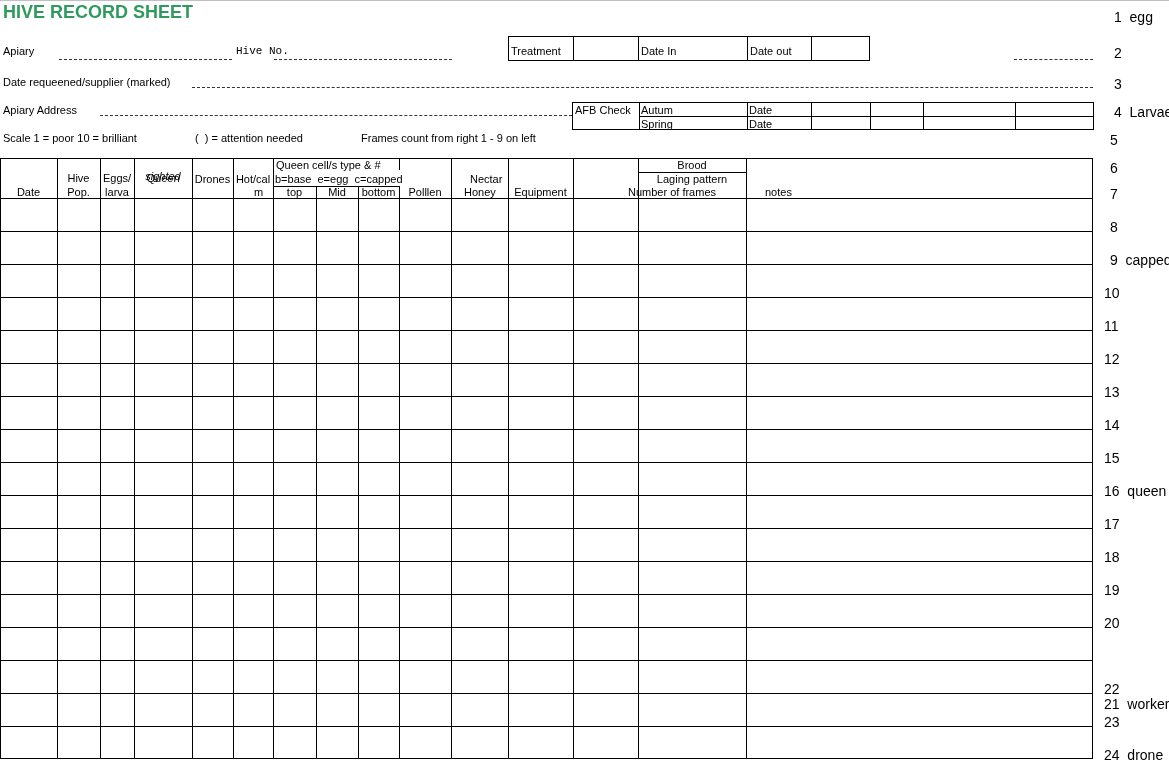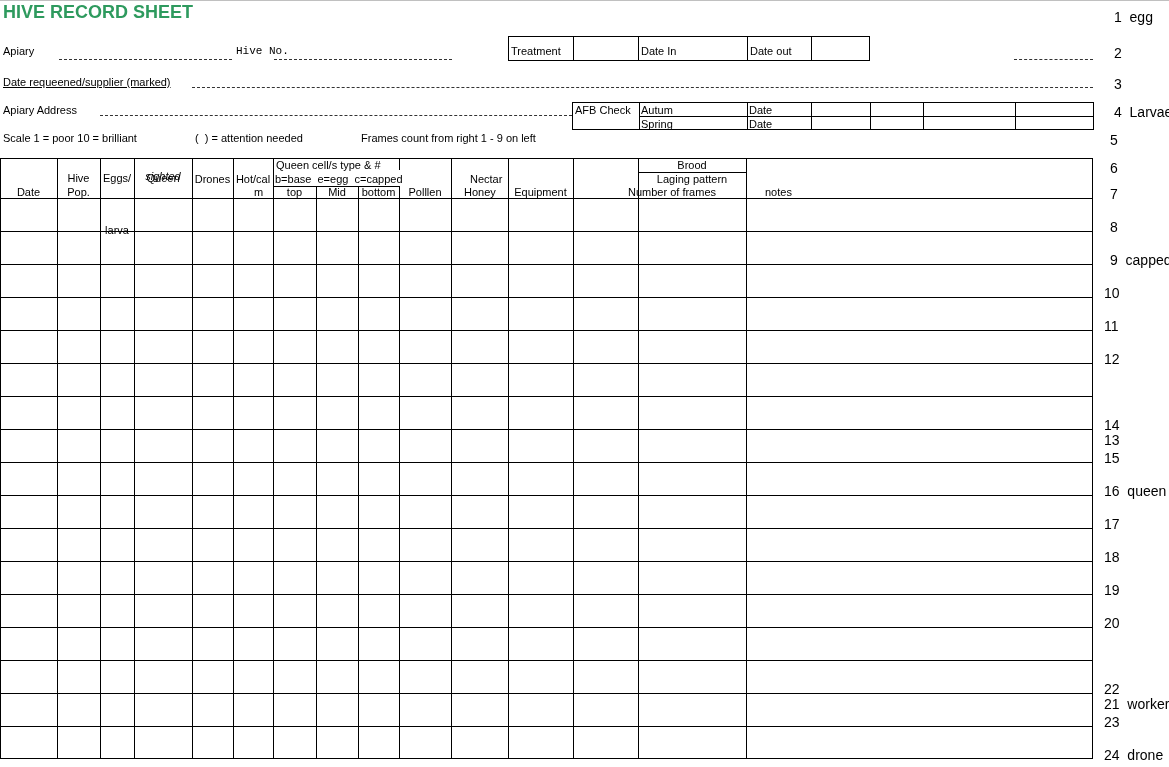--- a/index.html
+++ b/index.html
@@ -39,21 +39,21 @@
   <div class="vline" style="left:238px;top:0;height:23px;"></div>
   <div class="vline" style="left:302px;top:0;height:23px;"></div>
   <div class="cell-txt" style="left:2px;top:8px;">Treatment</div>
   <div class="cell-txt" style="left:66px;top:0;width:62px;height:23px;"></div>
   <div class="cell-txt" style="left:132px;top:8px;">Date In</div>
   <div class="cell-txt" style="left:241px;top:8px;">Date out</div>
   <div class="cell-txt" style="left:304px;top:0;width:56px;height:23px;"></div>
 </div>
 <div class="dotline" style="left:1014px;top:59px;width:79px;"></div>
 
-<div class="abs lbl" style="left:3px;top:76px;text-decoration:underline;">Date requeened/supplier (marked)</div>
+<div class="abs lbl" style="left:3px;top:76px;">Date requeened/supplier (marked)</div>
 <div class="dotline" style="left:192px;top:87px;width:901px;"></div>
 
 <div class="abs lbl" style="left:3px;top:104px;">Apiary Address</div>
 <div class="dotline" style="left:100px;top:115px;width:472px;"></div>
 
 <div class="box" style="left:572px;top:102px;width:522px;height:28px;">
   <div class="hline" style="left:66px;top:13px;width:454px;"></div>
   <div class="vline" style="left:66px;top:0;height:27px;"></div>
   <div class="vline" style="left:174px;top:0;height:27px;"></div>
   <div class="vline" style="left:238px;top:0;height:27px;"></div>
@@ -112,21 +112,21 @@
   <div class="gline-h" style="top:469px;"></div>
   <div class="gline-h" style="top:502px;"></div>
   <div class="gline-h" style="top:535px;"></div>
   <div class="gline-h" style="top:568px;"></div>
   <div class="gline-h" style="top:600px;"></div>
 
   <div class="cell-txt c" style="left:0;width:57px;top:28px;">Date</div>
   <div class="cell-txt c" style="left:57px;width:43px;top:14px;">Hive</div>
   <div class="cell-txt c" style="left:57px;width:43px;top:28px;">Pop.</div>
   <div class="cell-txt c" style="left:100px;width:34px;top:14px;">Eggs/</div>
-  <div class="cell-txt c" style="left:100px;width:34px;top:28px;margin-top:38px;">larva</div>
+  <div class="cell-txt c" style="left:100px;width:34px;top:28px;">larva</div>
   <div class="cell-txt c" style="left:134px;width:58px;top:14px;">Queen</div>
   <div class="cell-txt c" style="left:134px;width:58px;top:12px;font-style:italic;">sighted</div>
   <div class="cell-txt c" style="left:192px;width:41px;top:15px;">Drones</div>
   <div class="cell-txt c" style="left:233px;width:40px;top:15px;">Hot/cal</div>
   <div class="cell-txt" style="left:254px;top:28px;">m</div>
   <div class="cell-txt" style="left:276px;top:1px;">Queen cell/s type &amp; #</div>
   <div class="cell-txt" style="left:275px;top:15px;white-space:pre;">b=base  e=egg  c=capped</div>
   <div class="cell-txt c" style="left:273px;width:43px;top:28px;">top</div>
   <div class="cell-txt c" style="left:316px;width:42px;top:28px;">Mid</div>
   <div class="cell-txt c" style="left:358px;width:41px;top:28px;">bottom</div>
@@ -164,21 +164,21 @@
 <div class="rnum" style="left:1114px;top:76px;"><span>3</span></div>
 <div class="rnum" style="left:1114px;top:104px;"><span>4</span>&nbsp;&nbsp;<span>Larvae</span></div>
 <div class="rnum" style="left:1110px;top:132px;"><span>5</span></div>
 <div class="rnum" style="left:1110px;top:160px;"><span>6</span></div>
 <div class="rnum" style="left:1110px;top:186px;"><span>7</span></div>
 <div class="rnum" style="left:1110px;top:219px;"><span>8</span></div>
 <div class="rnum" style="left:1110px;top:252px;"><span>9</span>&nbsp;&nbsp;<span>capped</span></div>
 <div class="rnum" style="left:1104px;top:285px;"><span>10</span></div>
 <div class="rnum" style="left:1104px;top:318px;"><span>11</span></div>
 <div class="rnum" style="left:1104px;top:351px;"><span>12</span></div>
-<div class="rnum" style="left:1104px;top:384px;margin-top:48px;"><span>13</span></div>
+<div class="rnum" style="left:1104px;top:384px;"><span>13</span></div>
 <div class="rnum" style="left:1104px;top:417px;"><span>14</span></div>
 <div class="rnum" style="left:1104px;top:450px;"><span>15</span></div>
 <div class="rnum" style="left:1104px;top:483px;"><span>16</span>&nbsp;&nbsp;<span>queen</span></div>
 <div class="rnum" style="left:1104px;top:516px;"><span>17</span></div>
 <div class="rnum" style="left:1104px;top:549px;"><span>18</span></div>
 <div class="rnum" style="left:1104px;top:582px;"><span>19</span></div>
 <div class="rnum" style="left:1104px;top:615px;"><span>20</span></div>
 <div class="rnum" style="left:1104px;top:648px;margin-top:48px;"><span>21</span>&nbsp;&nbsp;<span>worker</span></div>
 <div class="rnum" style="left:1104px;top:681px;"><span>22</span></div>
 <div class="rnum" style="left:1104px;top:714px;"><span>23</span></div>

